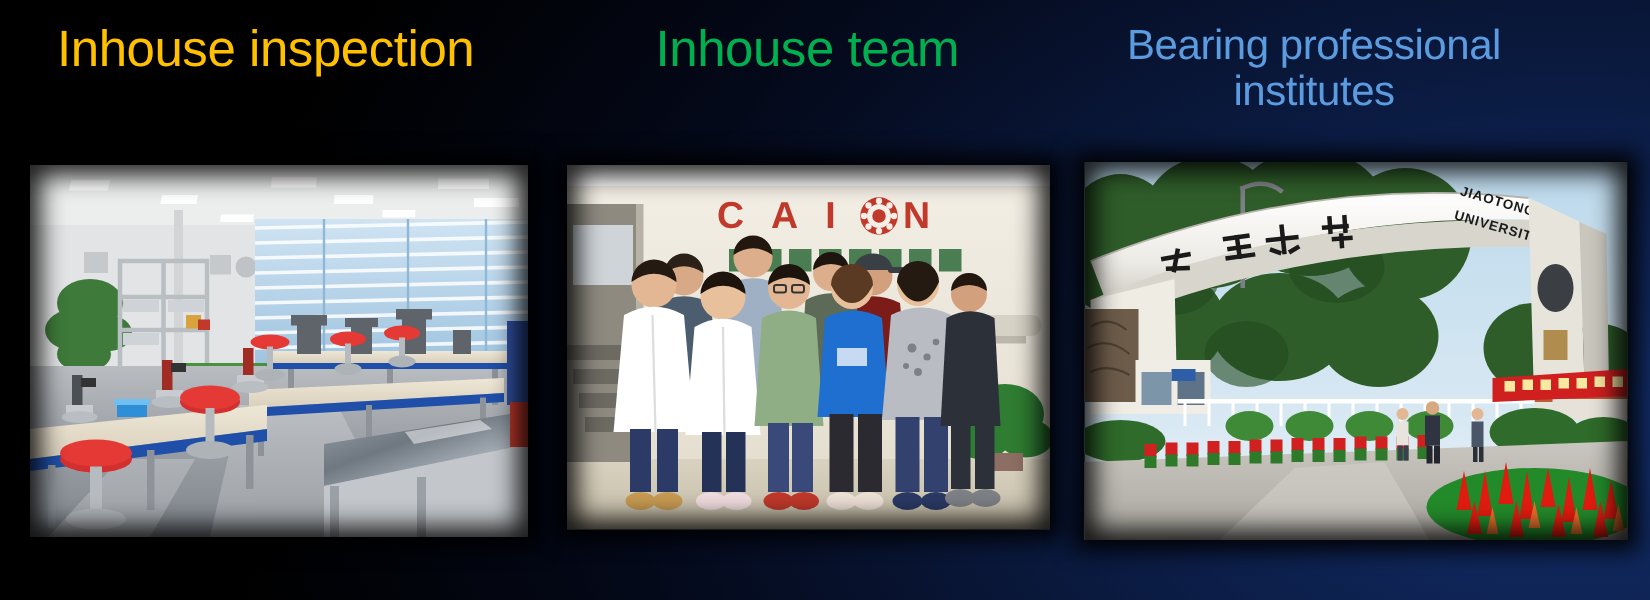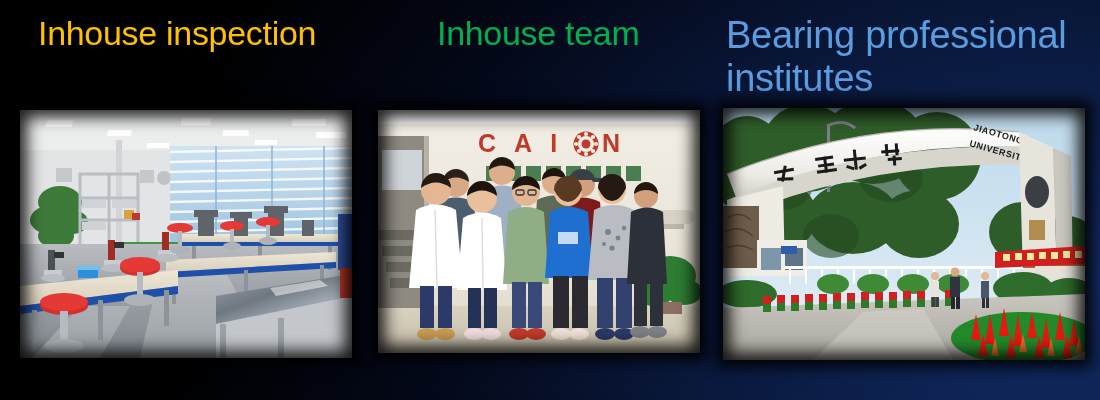--- a/index.html
+++ b/index.html
@@ -30,24 +30,24 @@
     left: 38px; top: 14px;
     font-size: 34px;
     color: #ffc000;
   }
   #title-expert {
     left: 437px; top: 14px;
     font-size: 34px;
     color: #00b050;
   }
   #title-institutes {
-    left: 726px; top: 14px;
+    left: 701px; top: 14px;
     width: 350px;
-    text-align: left;
-    font-size: 38px;
+    text-align: center;
+    font-size: 28px;
     color: #5b9bdf;
   }
 
   
   .photo {
     position: absolute;
     overflow: hidden;
     background: #000;
     box-shadow: 0 0 14px 7px rgba(0,0,0,0.95);
   }

